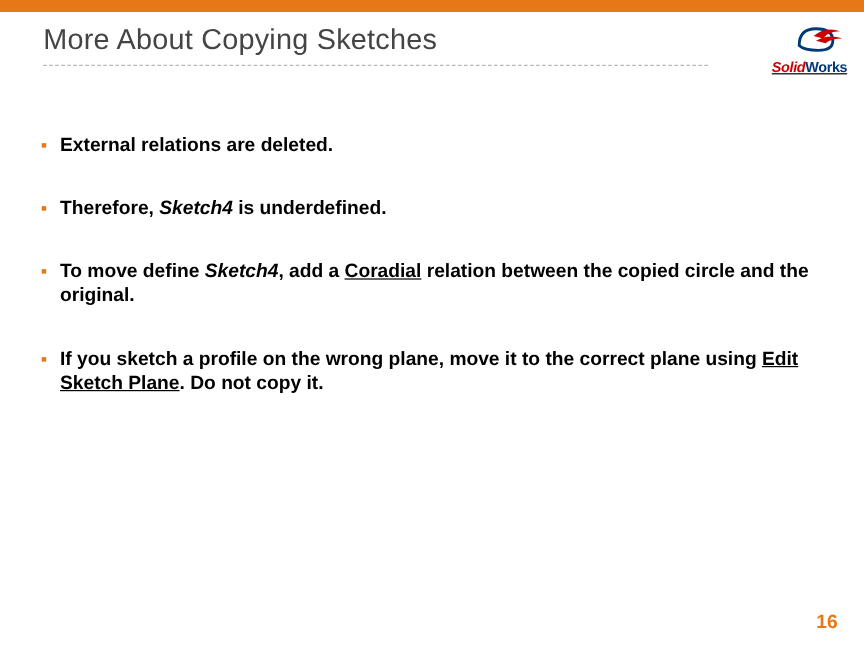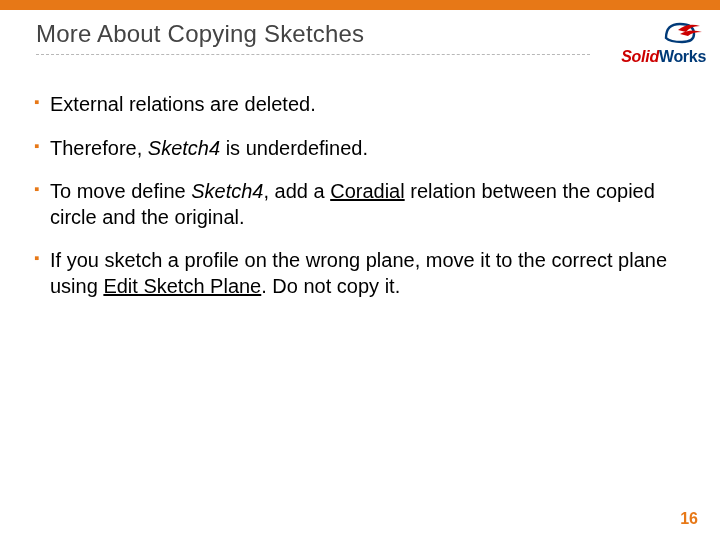--- a/index.html
+++ b/index.html
@@ -40,39 +40,40 @@
     top: 6px;
     width: 110px;
     text-align: right;
   }
   .logo-ds {
     display: block;
     text-align: right;
   }
   .logo-text {
     margin-top: -2px;
-    font-size: 16px;
+    font-size: 12px;
     letter-spacing: -0.3px;
+    text-decoration: underline;
   }
   .logo-solid { color: #cc0000; font-weight: bold; font-style: italic; }
   .logo-works { color: #003a78; font-weight: bold; }
   .content {
     padding: 4px 34px 0 34px;
   }
   ul.bullets {
     list-style: none;
     margin: 0;
     padding: 0;
   }
   ul.bullets > li {
     position: relative;
     padding-left: 16px;
-    margin: 12px 0 18px 0;
-    font-size: 20px;
-    font-weight: normal;
+    margin: 32px 0 18px 0;
+    font-size: 16px;
+    font-weight: bold;
     line-height: 1.28;
   }
   ul.bullets > li::before {
     content: "▪";
     position: absolute;
     left: 0;
     top: 0;
     color: #e77817;
     font-size: 15px;
     line-height: 1.35;

